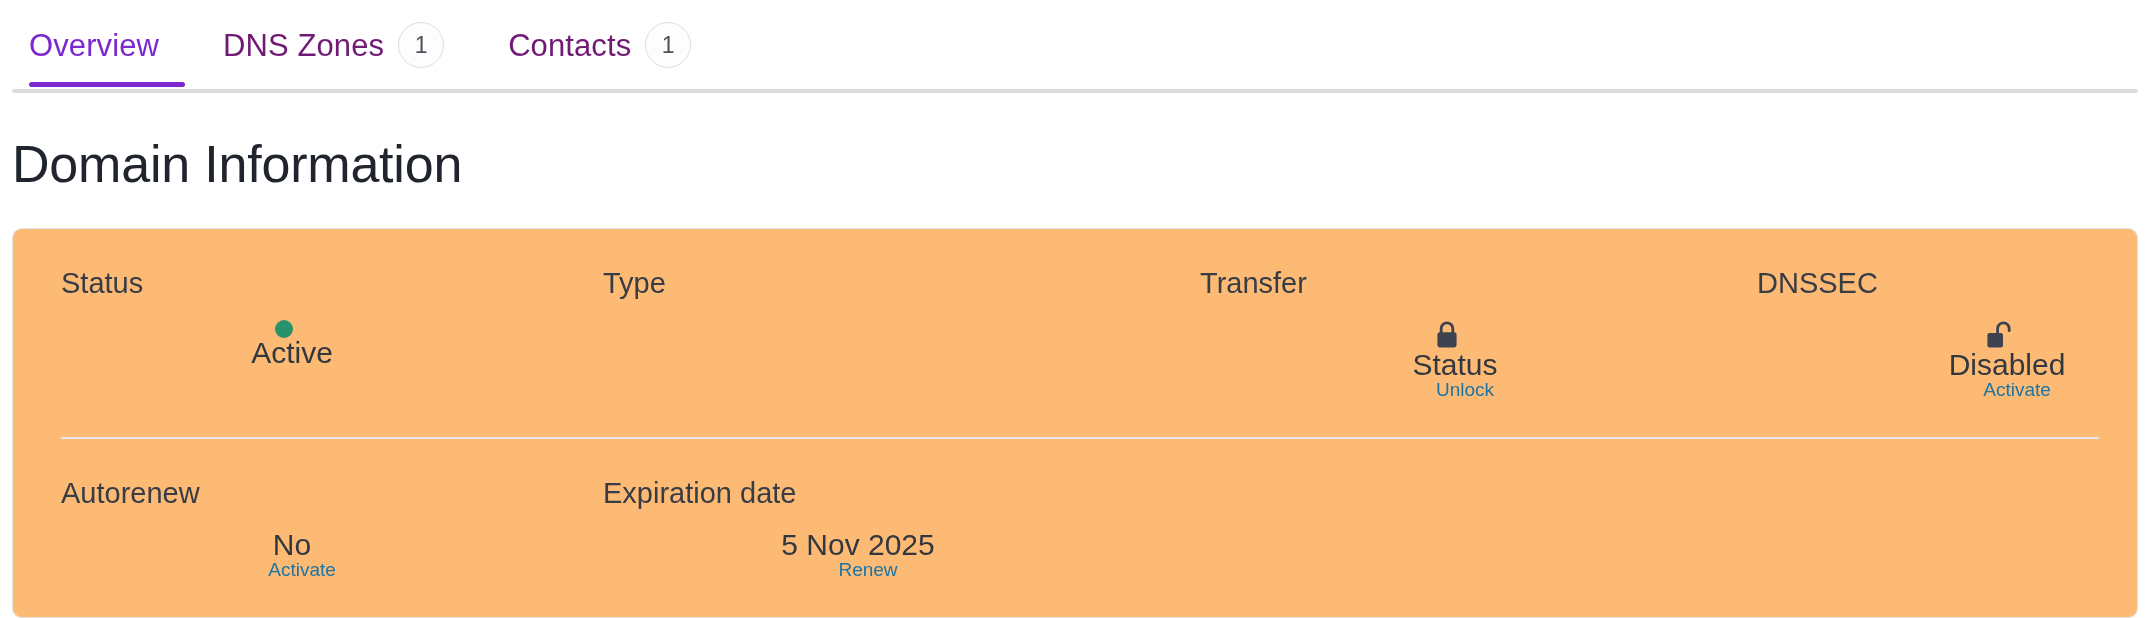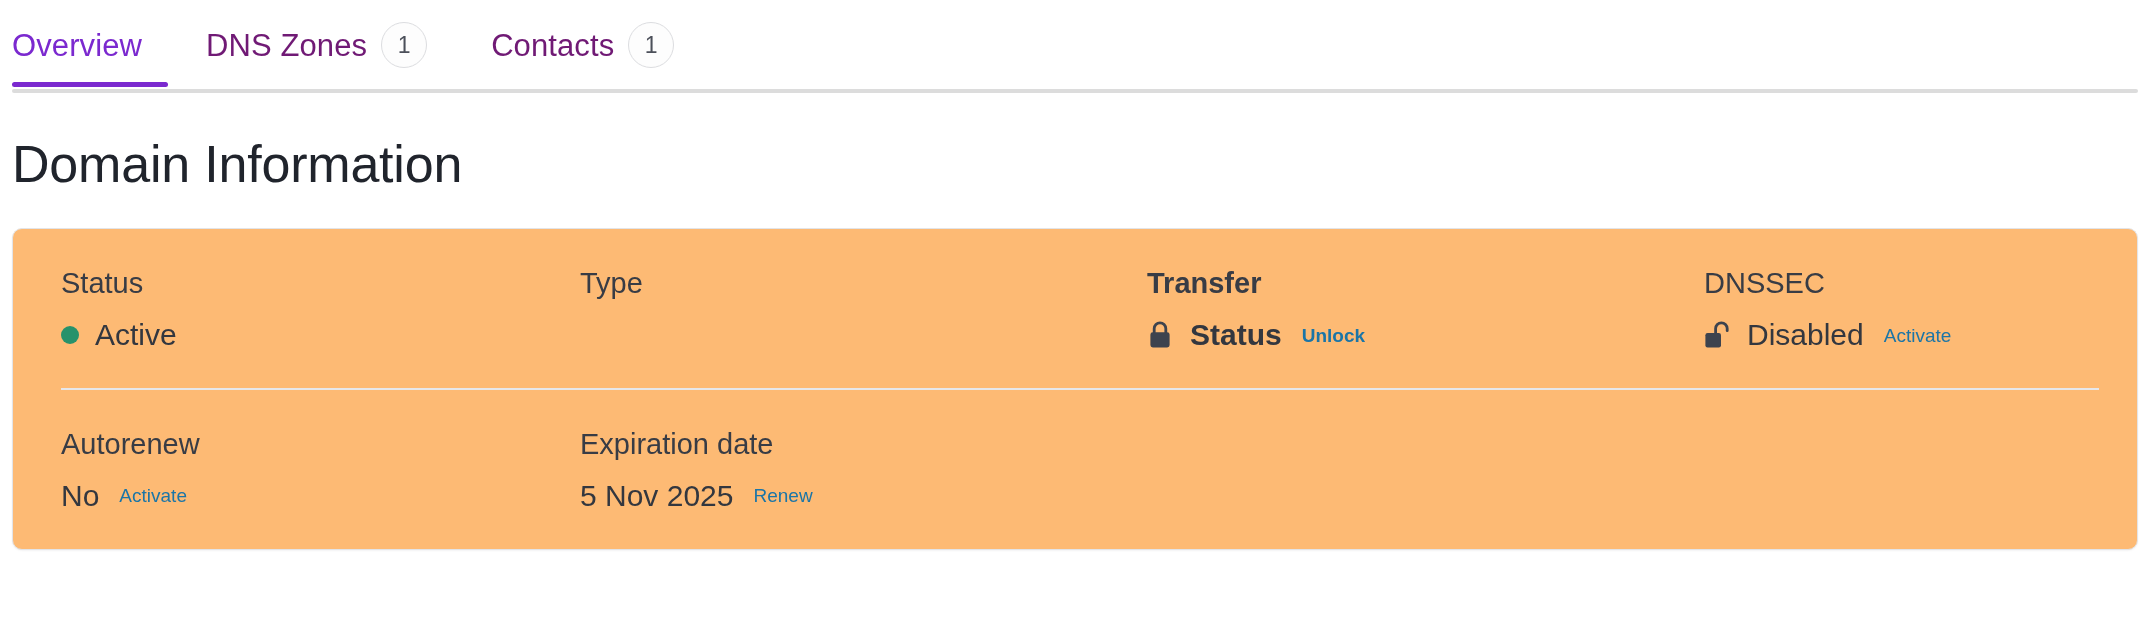--- a/index.html
+++ b/index.html
@@ -15,21 +15,21 @@
     font-family: "Liberation Sans", sans-serif;
     color: #2b2f38;
     -webkit-font-smoothing: antialiased;
     overflow: hidden;
   }
 
   
   .tabbar {
     position: relative;
     height: 96px;
-    padding-left: 12px;
+    padding-left: 29px;
     display: flex;
     align-items: flex-start;
   }
   .tabbar-rule {
     position: absolute;
     left: 12px;
     right: 12px;
     bottom: 3px;
     height: 4px;
     background: #dcdcdc;
@@ -115,38 +115,39 @@
   .card-divider {
     height: 1.6px;
     background: #e6e7ea;
     margin: 0 38px 0 48px;
   }
   .field {
     flex: 0 0 auto;
     padding-left: 48px;
   }
   .field.col-1 { width: 510px; }
-  .field.col-2 { width: 510px; padding-left: 0; margin-left: 57px; }
-  .field.col-3 { width: 510px; padding-left: 0; margin-left: 57px; font-weight: bold; }
+  .field.col-2 { width: 510px; padding-left: 0; margin-left: 80px; }
+  .field.col-3 { width: 510px; padding-left: 0; margin-left: 87px; }
   .field.col-4 { width: 500px; padding-left: 0; margin-left: 47px; }
   .field-label {
     font-size: 29px;
     line-height: 1;
     color: #383c45;
     margin-bottom: 22px;
     white-space: nowrap;
   }
   .field-value {
     display: flex;
     align-items: center;
     gap: 0;
     font-size: 30px;
     line-height: 1;
     color: #33373f;
     white-space: nowrap;
+    flex-direction: column;
   }
   .value-text { color: #33373f; }
   .action-link {
     color: #1b75a7;
     font-size: 19px;
     line-height: 1;
     text-decoration: none;
     cursor: pointer;
     margin-left: 20px;
   }

